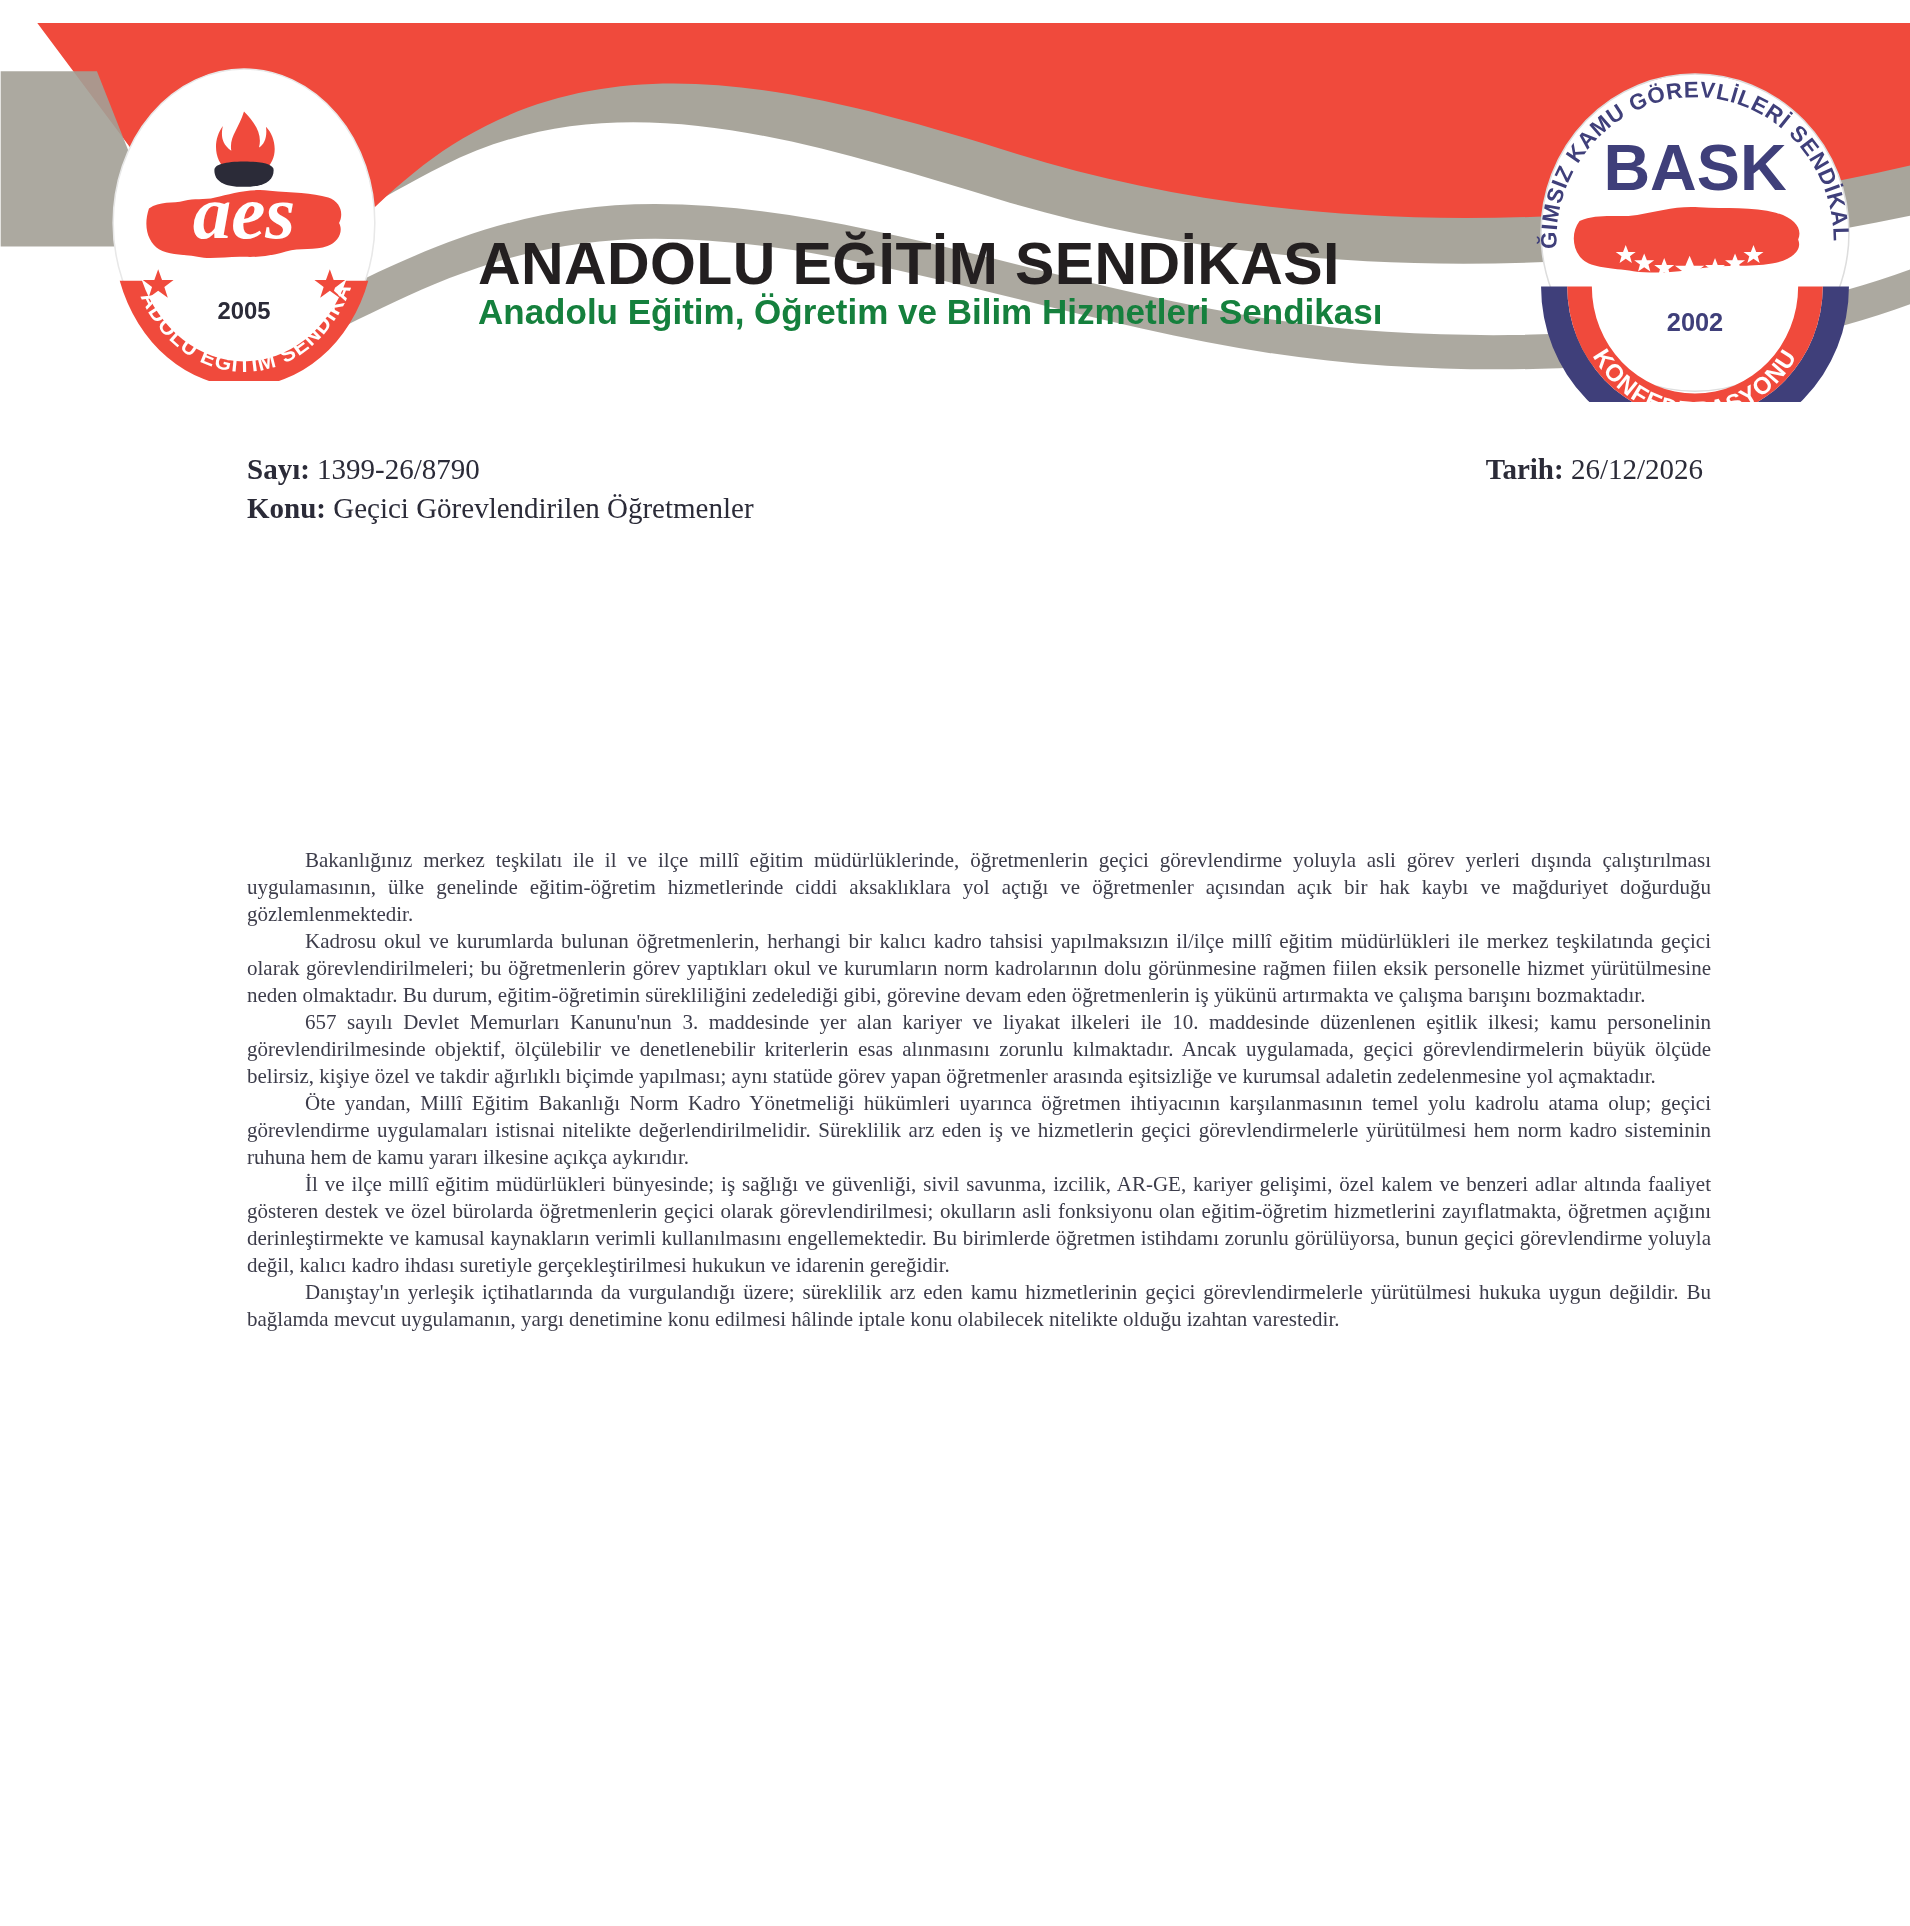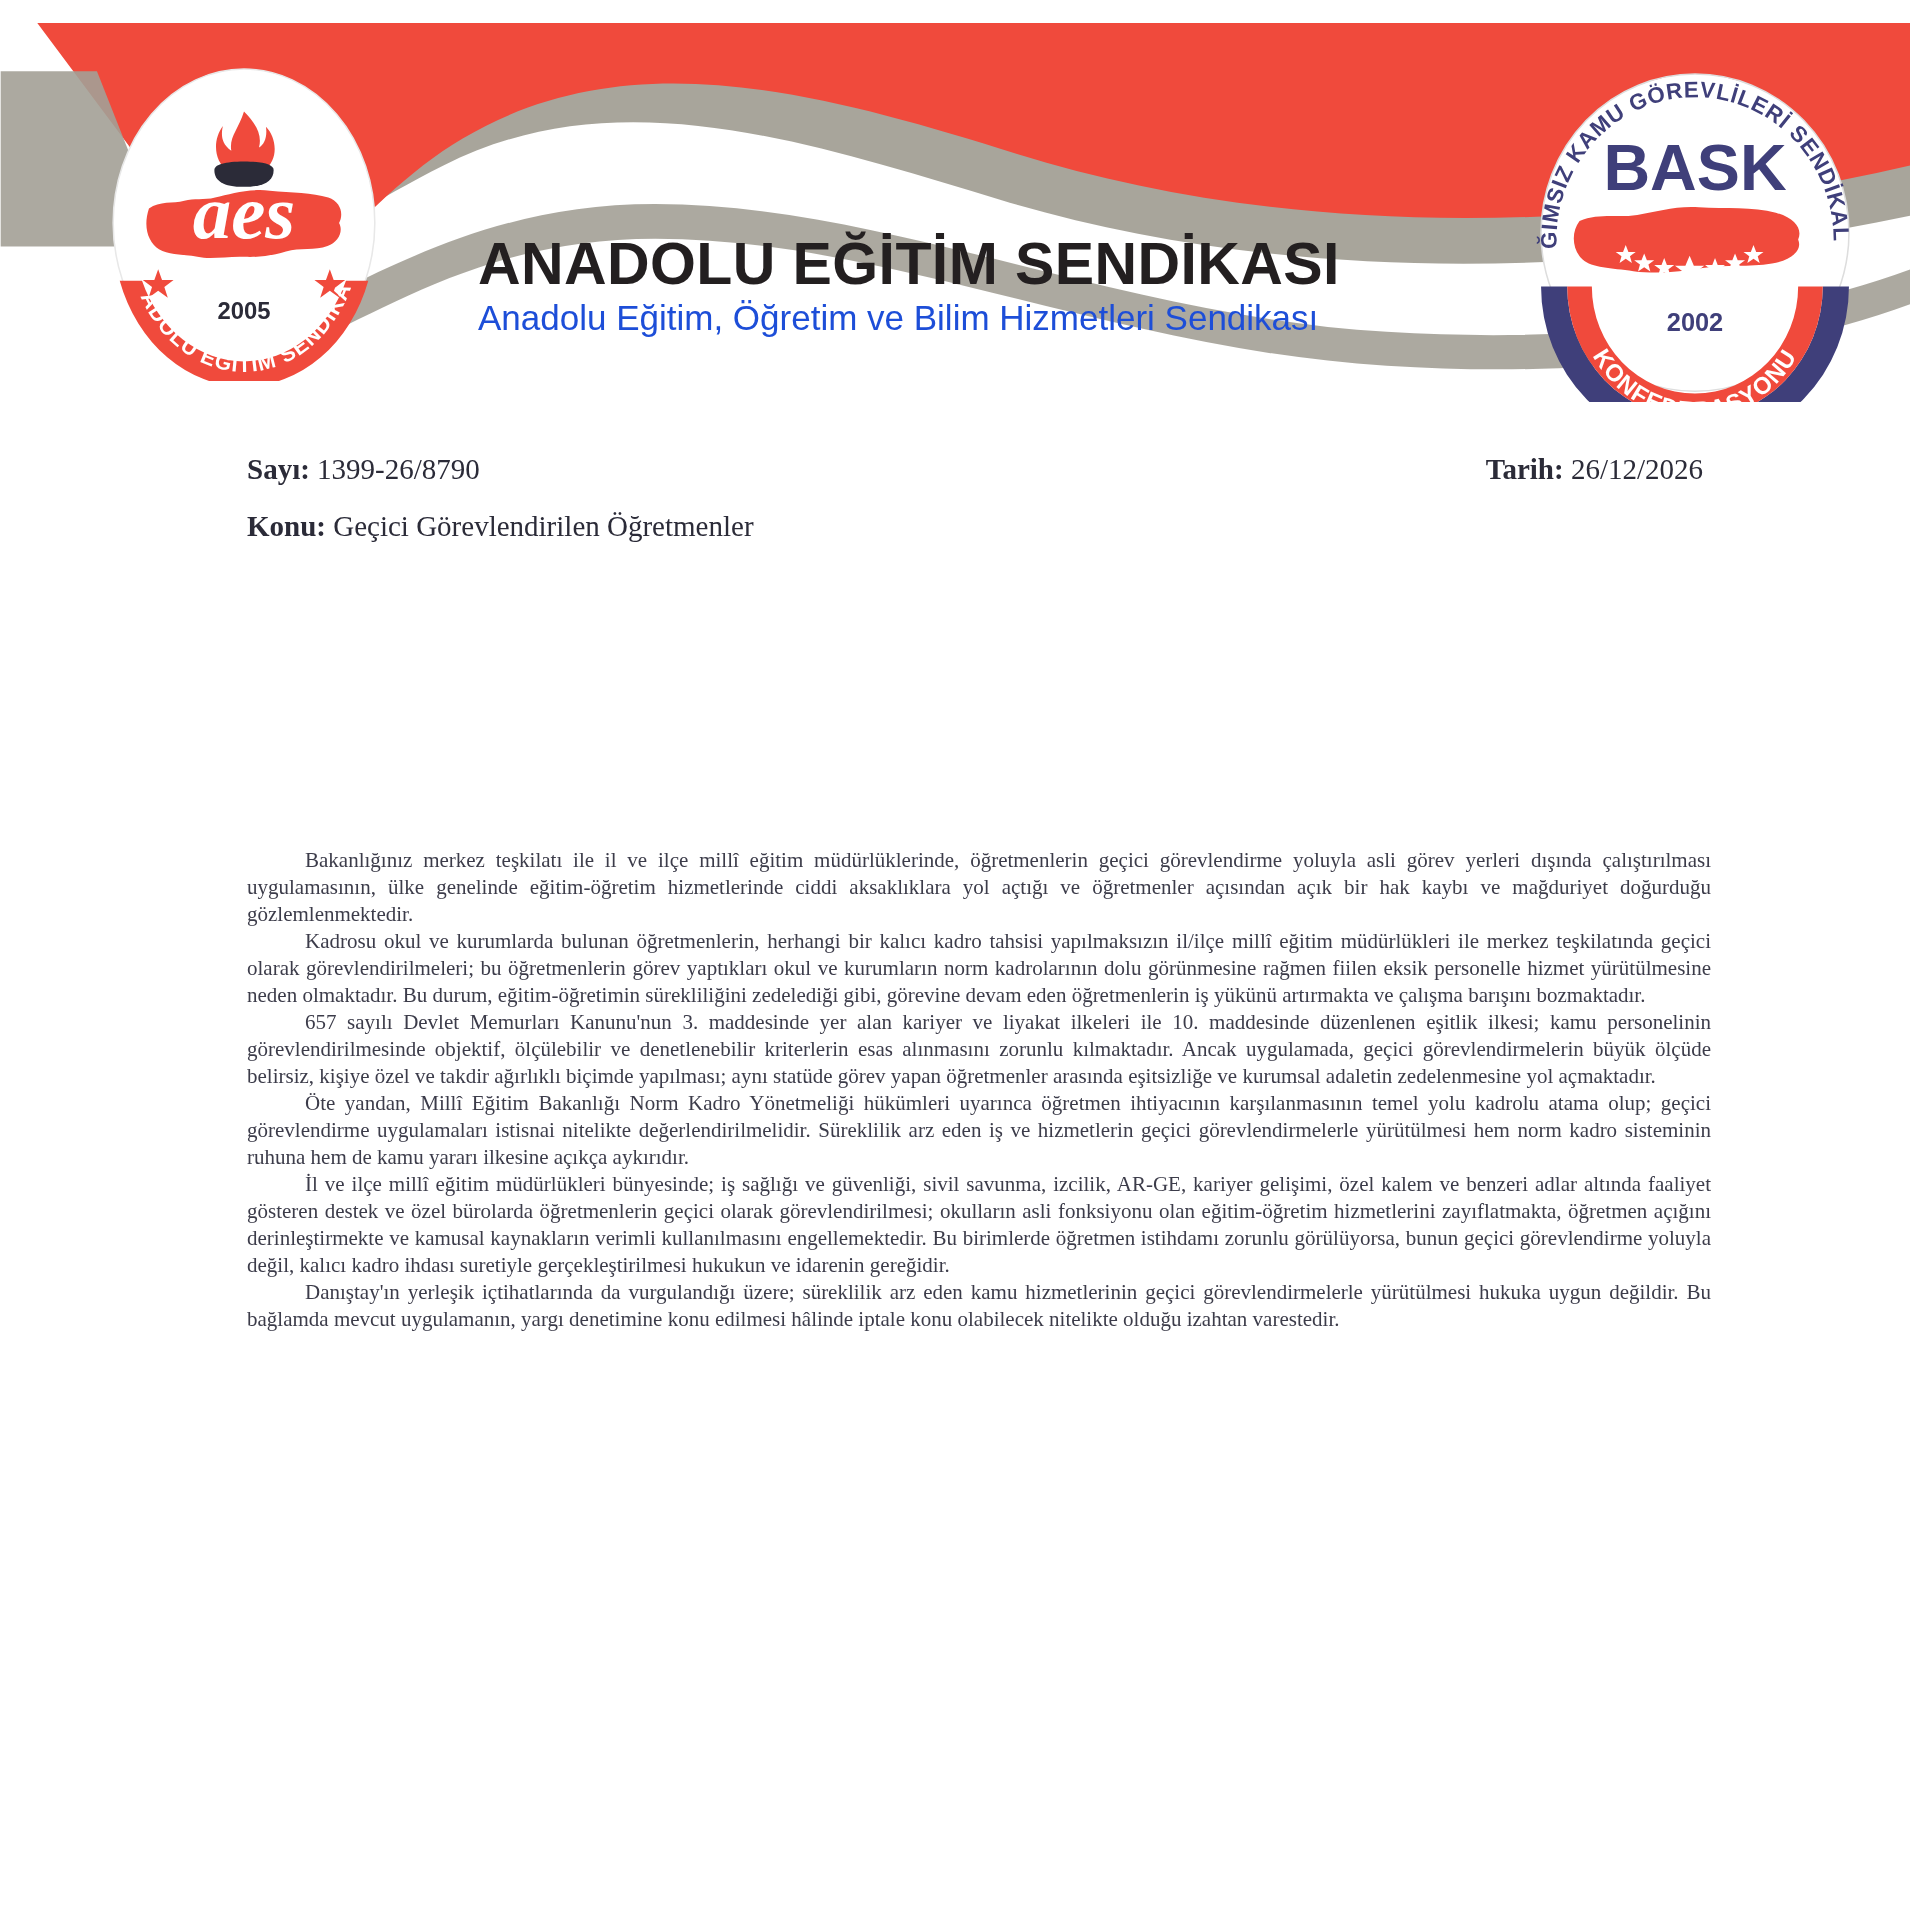--- a/index.html
+++ b/index.html
@@ -57,24 +57,24 @@
   }
   .masthead-main {
     font-size: 59px;
     font-weight: bold;
     letter-spacing: 0.4px;
     color: #231f20;
     line-height: 1.0;
     white-space: nowrap;
   }
   .masthead-sub {
-    margin-top: 6px;
+    margin-top: 0;
     font-size: 35px;
-    font-weight: normal;
-    color: #1d4ed8;
+    font-weight: bold;
+    color: #15803d;
     line-height: 1.0;
     white-space: nowrap;
   }
 
   
   .meta {
     position: absolute;
     left: 247px;
     top: 414px;
     width: 1456px;
@@ -82,21 +82,21 @@
     color: #2b2b38;
     line-height: 1.32;
   }
   .meta-row {
     display: flex;
     justify-content: space-between;
     align-items: baseline;
     margin-top: 36px;
   }
   .meta .label { font-weight: bold; }
-  .meta-konu { margin-top: 19px; }
+  .meta-konu { margin-top: 1px; }
 
   
   .addressee {
     position: absolute;
     left: 478px;
     top: 643px;
     width: 955px;
     text-align: center;
     font-weight: bold;
     color: #3a3a47;

